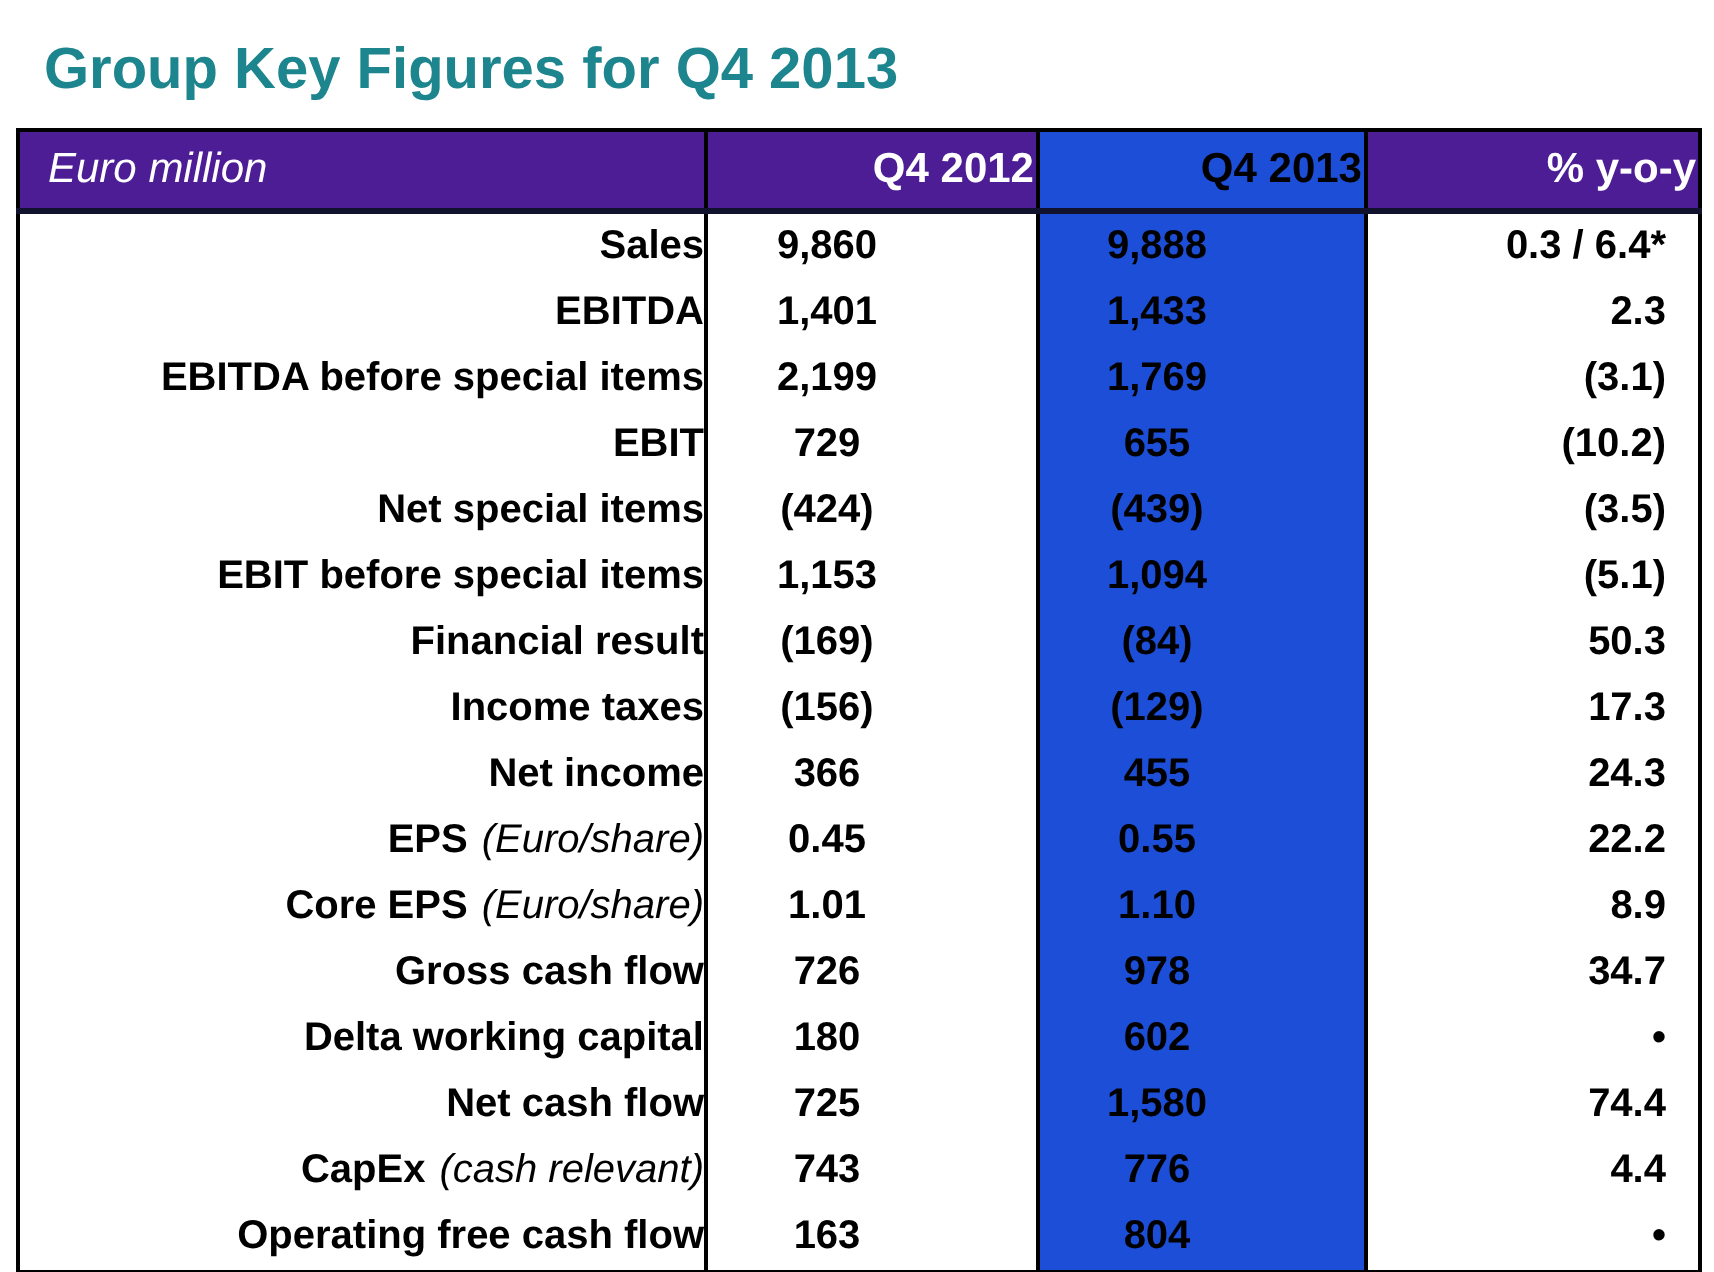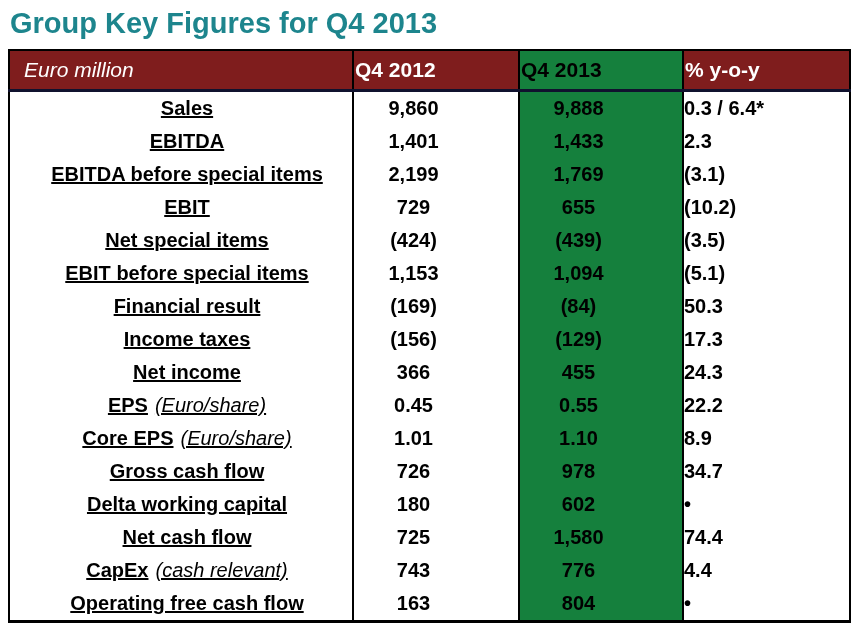--- a/index.html
+++ b/index.html
@@ -4,70 +4,70 @@
 <style>
   html, body { margin: 0; padding: 0; background: #ffffff; }
   .page {
     position: relative;
     width: 857px; height: 636px;
     background: #ffffff;
     font-family: "Liberation Sans", sans-serif;
     overflow: hidden;
   }
   .title {
-    margin: 0;
+    margin: 12px;
     padding: 7px 0 0 10px;
     font-size: 29px;
     font-weight: bold;
     color: #1d858d;
     letter-spacing: 0px;
   }
   table.kf {
     border-collapse: collapse;
     table-layout: fixed;
     margin: 9px 0 0 8px;
     width: 841px;
     border: 2px solid #000000;
     border-bottom-width: 3px;
   }
   col.c1 { width: 344px; }
   col.c2 { width: 166px; }
   col.c3 { width: 164px; }
   col.c4 { width: 167px; }
   th {
     height: 36px;
-    background: #7f1d1d;
+    background: #4c1d95;
     border: 2px solid #000000;
     border-bottom: 3px solid #10122e;
     font-size: 21px;
     color: #ffffff;
     vertical-align: middle;
   }
   th.unit {
     text-align: left;
     padding-left: 14px;
     font-style: italic;
     font-weight: normal;
   }
-  th.num { text-align: left; font-weight: bold; }
-  th.green, td.green { background: #15803d; }
+  th.num { text-align: right; font-weight: bold; }
+  th.green, td.green { background: #1d4ed8; }
   th.green { color: #000000; }
   td {
     height: 33px;
     border-left: 2px solid #000000;
     border-right: 2px solid #000000;
     font-size: 20px;
     font-weight: bold;
     color: #000000;
     vertical-align: middle;
     padding: 0;
   }
-  td.lblcell { text-align: center; padding-left: 12px; text-decoration: underline; }
+  td.lblcell { text-align: right; padding-left: 12px; }
   td.num { text-align: center; padding-right: 45px; }
-  td.yoy { text-align: left; padding-right: 16px; }
+  td.yoy { text-align: right; padding-right: 16px; }
   .note { font-style: italic; font-weight: normal; padding-left: 7px; }
   .note:empty { padding-left: 0; }
 </style>
 </head>
 <body>
 
 <div class="page">
   <h1 class="title">Group Key Figures for Q4 2013</h1>
 
   <table class="kf">

